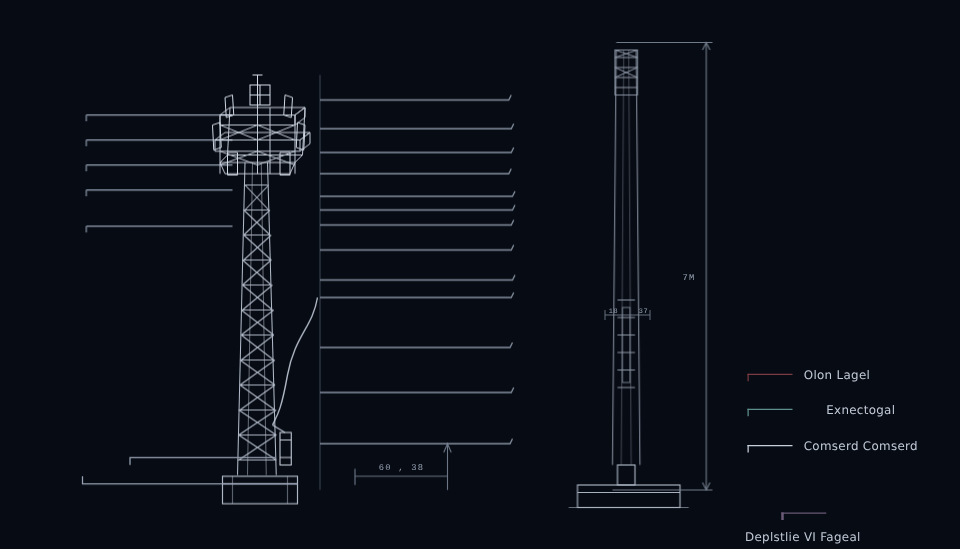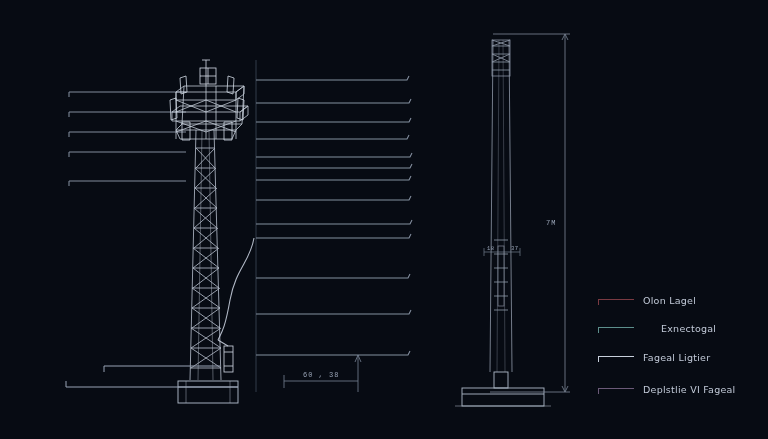--- a/index.html
+++ b/index.html
@@ -222,24 +222,24 @@
         <i class="v"></i>
     </span>
     <span class="lg-tx">Exnectogal</span>
   </div>
 
   <div class="lg-row" style="left:596px;top:352px;">
     <span class="lg-sw" style="color:#c8d0dc;">
       <i class="h"></i>
         <i class="v"></i>
     </span>
-    <span class="lg-tx">Fageal Ligtier</span>
-  </div>
-
-  <div class="lg-row" style="left:596px;top:384px;">
+    <span class="lg-tx">Comserd Comserd</span>
+  </div>
+
+  <div class="lg-row" style="left:596px;top:408px;flex-direction:column;">
     <span class="lg-sw" style="color:#6b5a78;">
       <i class="h"></i>
         <i class="v"></i>
     </span>
     <span class="lg-tx">Deplstlie VI Fageal</span>
   </div>
 
 </div>
 
 </body></html>

